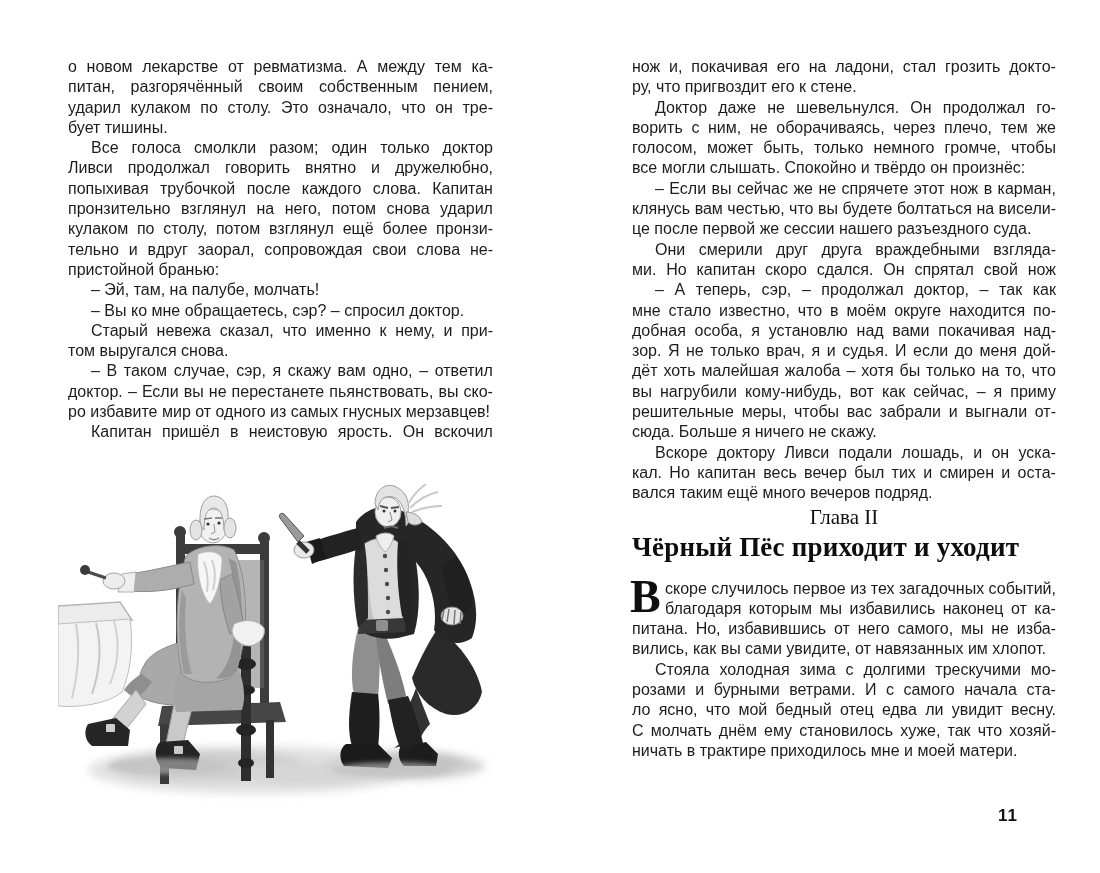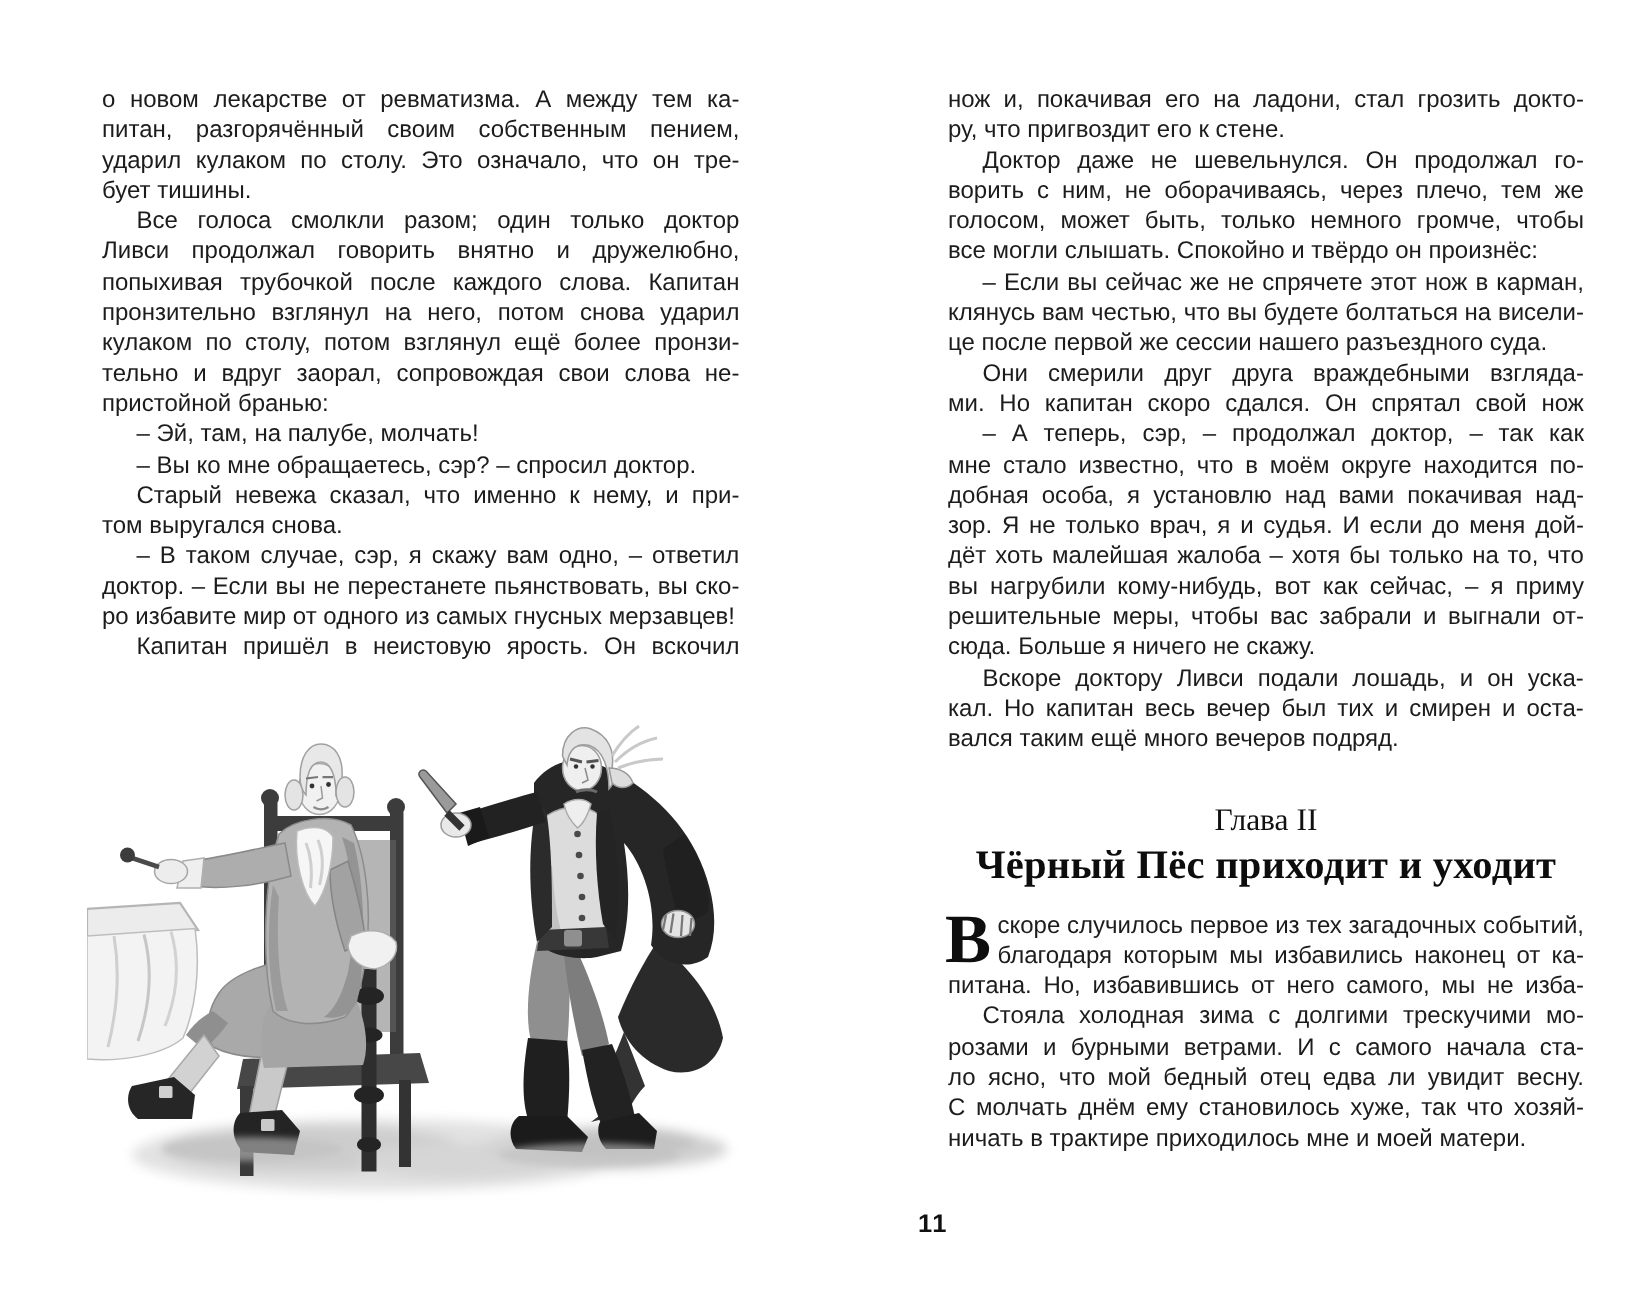--- a/index.html
+++ b/index.html
@@ -12,26 +12,26 @@
   .para{margin:0;}
   .line{font-size:16px;line-height:20.3px;display:flex;justify-content:space-between;
         white-space:nowrap;}
   .line.end{display:block;white-space:normal;text-align:left;}
   .line.indent{padding-left:23px;}
   .line.beside-cap{padding-left:33px;text-align:right;}
   .has-dropcap{position:relative;}
   .dropcap{position:absolute;left:-2px;top:-4px;
            font-family:"Liberation Serif",serif;font-weight:bold;
            font-size:46px;line-height:44px;color:#0e0e0e;}
-  .chapter-kicker{margin-top:29px;font-family:"Liberation Serif",serif;
+  .chapter-kicker{margin-top:0;font-family:"Liberation Serif",serif;
                   font-size:21px;line-height:26px;text-align:center;color:#111;}
   .chapter-title{font-family:"Liberation Serif",serif;font-weight:bold;
-                 font-size:27px;line-height:34px;text-align:center;color:#0d0d0d;
+                 font-size:27px;line-height:34px;color:#0d0d0d;
                  letter-spacing:0.2px;margin-bottom:15px;}
-  .folio{position:absolute;left:612px;width:424px;top:806px;text-align:left;
+  .folio{position:absolute;left:594px;width:424px;top:806px;text-align:right;
          font-weight:bold;font-size:17px;letter-spacing:1px;color:#111;}
   .illustration{position:absolute;left:58px;top:478px;width:436px;height:330px;}
 </style>
 </head>
 <body>
 
 <div class="spread">
 
   <div class="column" id="col-left">
       <div class="para">
@@ -540,20 +540,21 @@
             <span>питана.</span>
             <span>Но,</span>
             <span>избавившись</span>
             <span>от</span>
             <span>него</span>
             <span>самого,</span>
             <span>мы</span>
             <span>не</span>
             <span>изба-</span>
           </div>
+          <div class="line end">вились, как вы сами увидите, от навязанных им хлопот.</div>
         </div>
         <div class="para">
           <div class="line indent">
             <span>Стояла</span>
             <span>холодная</span>
             <span>зима</span>
             <span>с</span>
             <span>долгими</span>
             <span>трескучими</span>
             <span>мо-</span>

